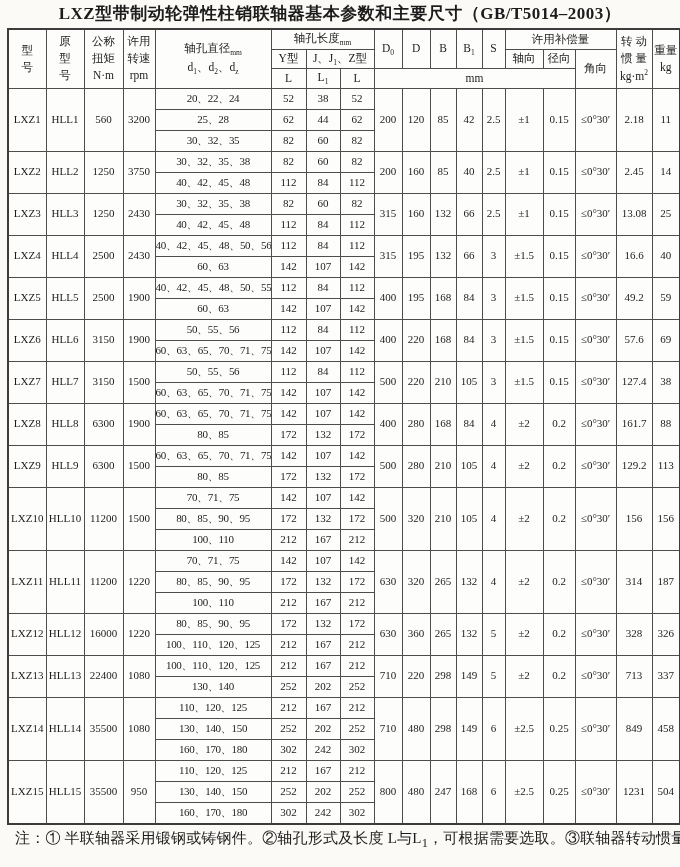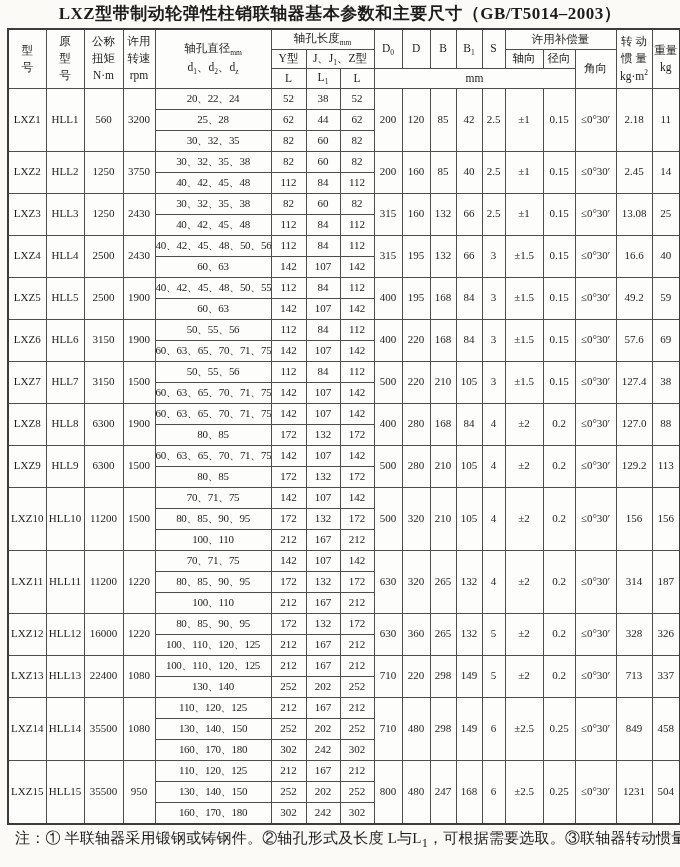--- a/index.html
+++ b/index.html
@@ -313,21 +313,21 @@
           <td>107</td>
           <td>142</td>
           <td rowspan="2">400</td>
           <td rowspan="2">280</td>
           <td rowspan="2">168</td>
           <td rowspan="2">84</td>
           <td rowspan="2">4</td>
           <td rowspan="2">±2</td>
           <td rowspan="2">0.2</td>
           <td rowspan="2">≤0°30′</td>
-          <td rowspan="2">127.0</td>
+          <td rowspan="2">161.7</td>
           <td rowspan="2">88</td>
         </tr>
         <tr>
           <td class="d">80、85</td>
           <td>172</td>
           <td>132</td>
           <td>172</td>
         </tr>
         <tr>
           <td rowspan="2">LXZ9</td>

